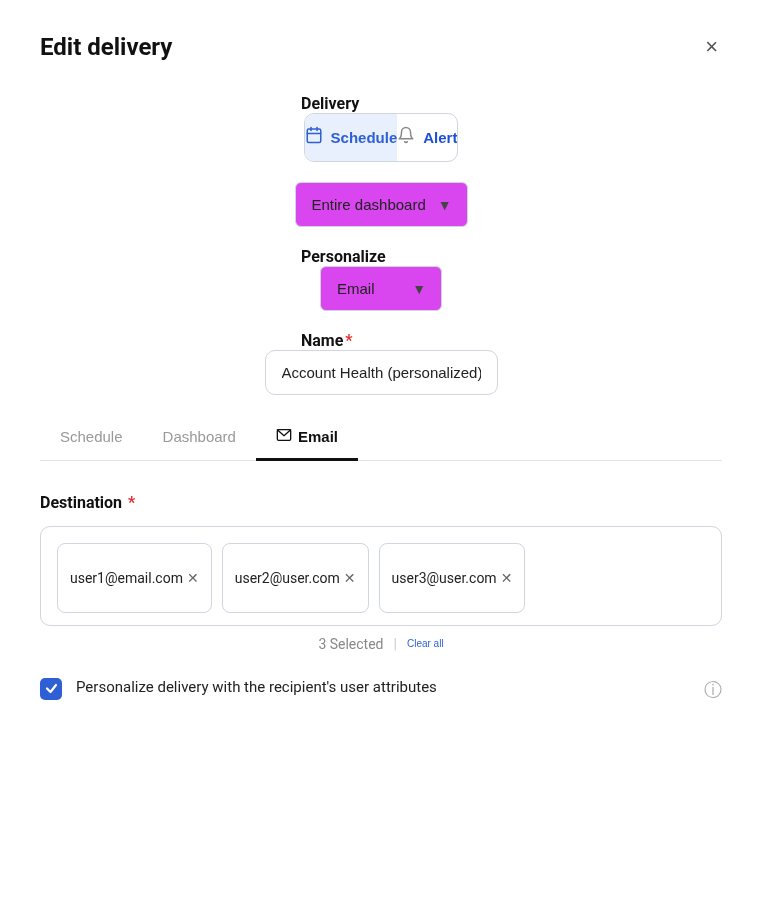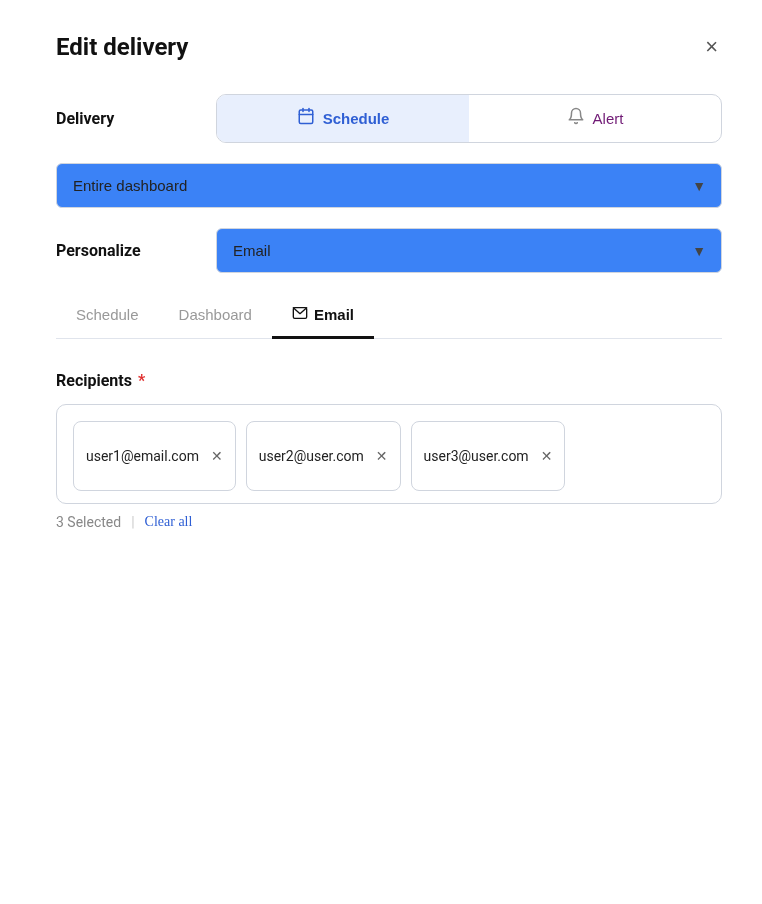--- a/index.html
+++ b/index.html
@@ -8,21 +8,21 @@
       background: #fff;
       display: flex;
       justify-content: center;
       align-items: flex-start;
       min-height: 100vh;
     }
     .modal {
       width: 762px;
       min-height: 904px;
       background: #fff;
-      padding: 32px 40px 40px 56px;
+      padding: 32px 40px 40px 40px;
       position: relative;
     }
     .modal-header {
       display: flex;
       justify-content: space-between;
       align-items: center;
       margin-bottom: 32px;
     }
     .modal-title {
       font-size: 24px;
@@ -35,20 +35,21 @@
       cursor: pointer;
       font-size: 22px;
       color: #555;
       padding: 4px;
       line-height: 1;
     }
     .form-row {
       display: flex;
       align-items: center;
       margin-bottom: 20px;
+      flex-direction: column;
     }
     .form-label {
       font-size: 16px;
       font-weight: 700;
       color: #111;
       width: 160px;
       flex-shrink: 0;
     }
     .form-label .required {
       color: #e03030;
@@ -66,22 +67,22 @@
       background: #fff;
       width: 100%;
     }
     .toggle-btn {
       flex: 1;
       padding: 12px 0;
       background: none;
       border: none;
       cursor: pointer;
       font-size: 15px;
-      font-weight: 400;
-      color: #701a75;
+      font-weight: 700;
+      color: #1d4ed8;
       display: flex;
       align-items: center;
       justify-content: center;
       gap: 8px;
     }
     .toggle-btn.active {
       background: #e8effd;
       color: #2f5fd4;
       font-weight: 600;
     }
@@ -91,21 +92,21 @@
     .select-wrapper {
       position: relative;
     }
     .select-wrapper select {
       width: 100%;
       padding: 13px 40px 13px 16px;
       border: 1.5px solid #d0d5de;
       border-radius: 6px;
       font-size: 15px;
       color: #222;
-      background: #3b82f6;
+      background: #d946ef;
       appearance: none;
       -webkit-appearance: none;
       cursor: pointer;
     }
     .select-arrow {
       position: absolute;
       right: 16px;
       top: 50%;
       transform: translateY(-50%);
       pointer-events: none;
@@ -166,21 +167,21 @@
       border-radius: 10px;
       padding: 16px 16px 12px 16px;
       display: flex;
       flex-wrap: wrap;
       gap: 10px;
       min-height: 100px;
     }
     .tag {
       display: flex;
       align-items: center;
-      gap: 12px;
+      gap: 4px;
       border: 1.5px solid #d0d5de;
       border-radius: 8px;
       padding: 7px 12px;
       font-size: 14px;
       color: #222;
       background: #fff;
     }
     .tag-remove {
       cursor: pointer;
       color: #666;
@@ -190,33 +191,33 @@
       border: none;
       padding: 0;
     }
     .selected-info {
       display: flex;
       align-items: center;
       gap: 10px;
       margin-top: 10px;
       font-size: 14px;
       color: #888;
+      justify-content: center;
     }
     .selected-info .divider {
       color: #ccc;
     }
     .clear-all-btn {
       color: #2f5fd4;
-      font-size: 14px;
+      font-size: 10px;
       font-weight: 500;
       background: none;
       border: none;
       cursor: pointer;
       padding: 0;
-      font-family: Liberation Serif, serif;
     }
     
     .checkbox-row {
       display: flex;
       align-items: flex-start;
       gap: 14px;
       margin-top: 24px;
     }
     .checkbox-wrap {
       position: relative;
@@ -316,20 +317,28 @@
     <div class="form-control-wrap select-wrapper">
       <select>
         <option>Email</option>
         <option>Slack</option>
         <option>Webhook</option>
       </select>
       <span class="select-arrow">▼</span>
     </div>
   </div>
 
+  <div class="form-row">
+    <div class="form-label">
+      <span>Name</span><span class="required">*</span>
+    </div>
+    <div class="form-control-wrap">
+      <input type="text" class="text-input" value="Account Health (personalized)" style="">
+    </div>
+  </div>
 
   <div class="sub-tabs">
     <button class="sub-tab">
       <span>Schedule</span>
     </button>
     <button class="sub-tab">
       <span>Dashboard</span>
     </button>
     <button class="sub-tab active">
       <span>
@@ -337,21 +346,21 @@
           <rect x="2" y="4" width="20" height="16" rx="2"></rect>
           <polyline points="2,4 12,13 22,4"></polyline>
         </svg>
       </span>
       <span>Email</span>
     </button>
   </div>
 
   <div>
     <div class="section-label">
-      <span>Recipients</span><span class="required"> *</span>
+      <span>Destination</span><span class="required"> *</span>
     </div>
     <div class="recipients-box">
       <div class="tag">
         <span>user1@email.com</span>
         <button class="tag-remove">✕</button>
       </div>
       <div class="tag">
         <span>user2@user.com</span>
         <button class="tag-remove">✕</button>
       </div>
@@ -360,14 +369,26 @@
         <button class="tag-remove">✕</button>
       </div>
     </div>
     <div class="selected-info">
       <span>3 Selected</span>
       <span class="divider">|</span>
       <button class="clear-all-btn">Clear all</button>
     </div>
   </div>
 
+  <div class="checkbox-row">
+    <div class="checkbox-wrap">
+      <input type="checkbox" checked="" style="">
+      <div class="checkbox-custom">
+        <svg viewBox="0 0 13 13" fill="none">
+          <polyline points="2,6.5 5.5,10 11,3" stroke="white" stroke-width="2.2" stroke-linecap="round" stroke-linejoin="round"></polyline>
+        </svg>
+      </div>
+    </div>
+    <span class="checkbox-label-text">Personalize delivery with the recipient's user attributes</span>
+    <span class="info-icon">ⓘ</span>
+  </div>
 
 </div>
 
 </body></html>

